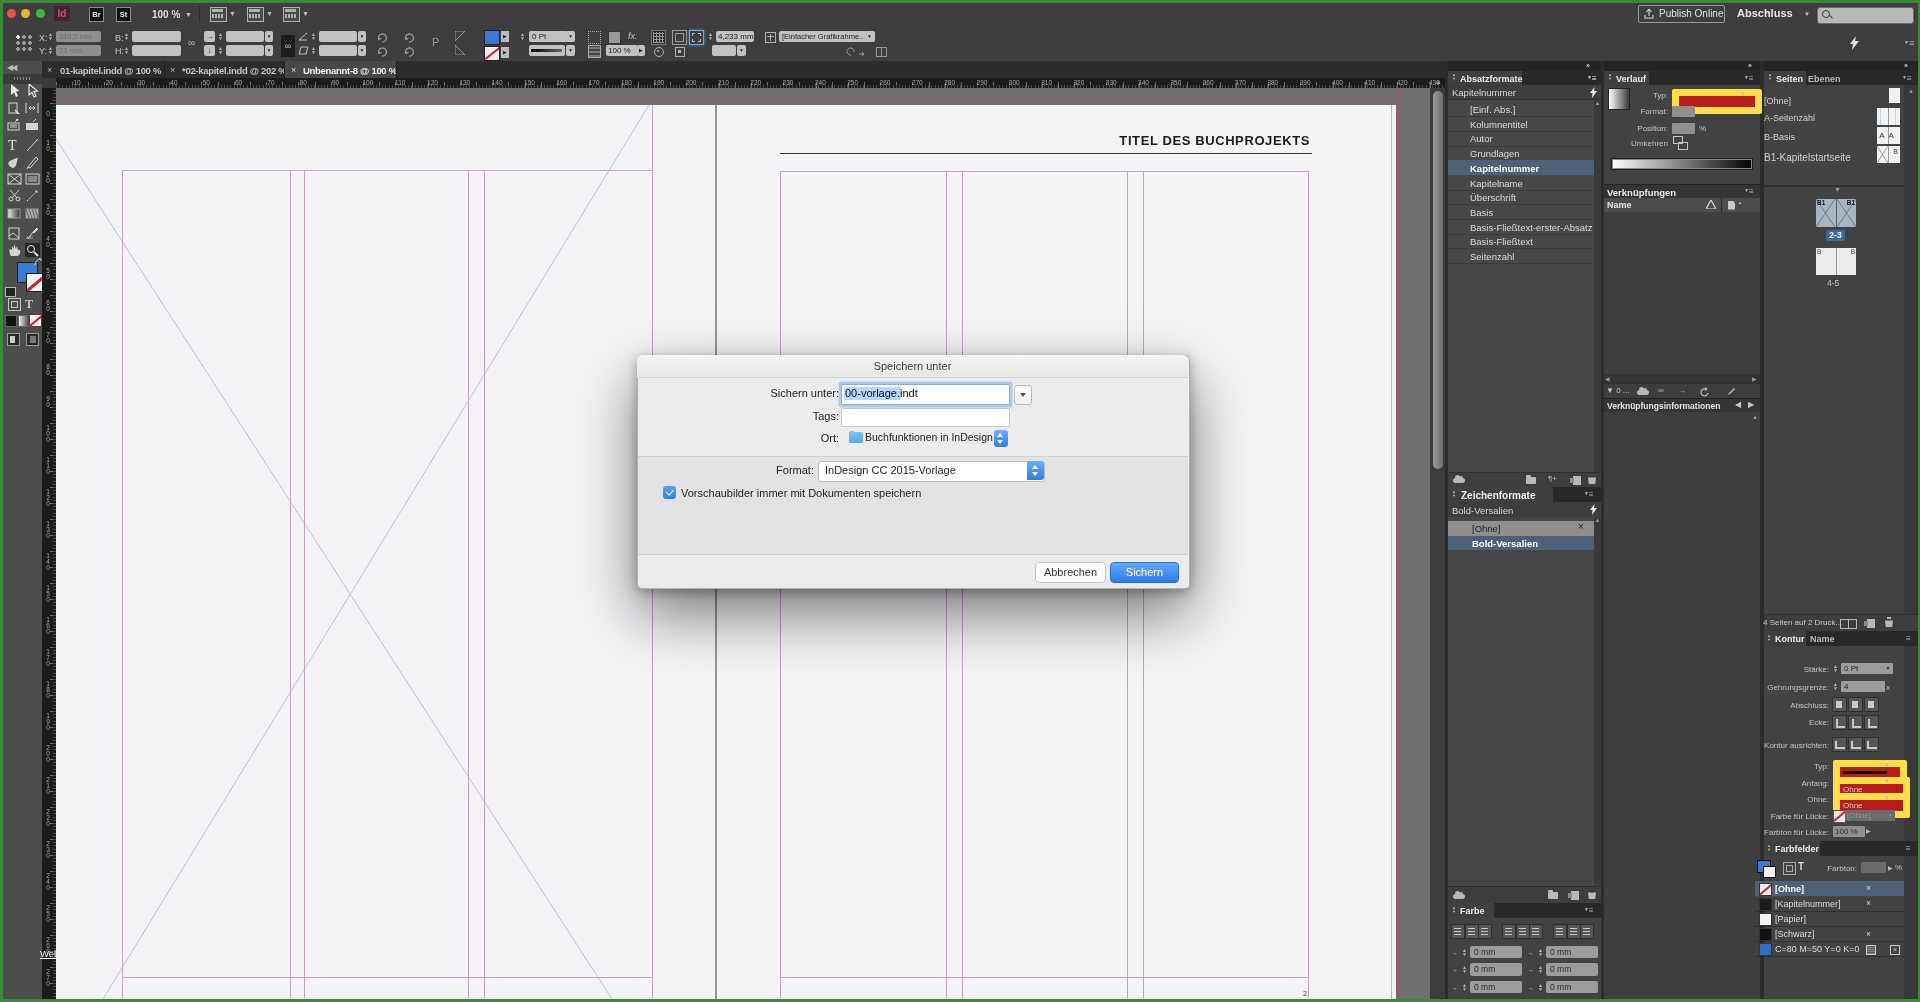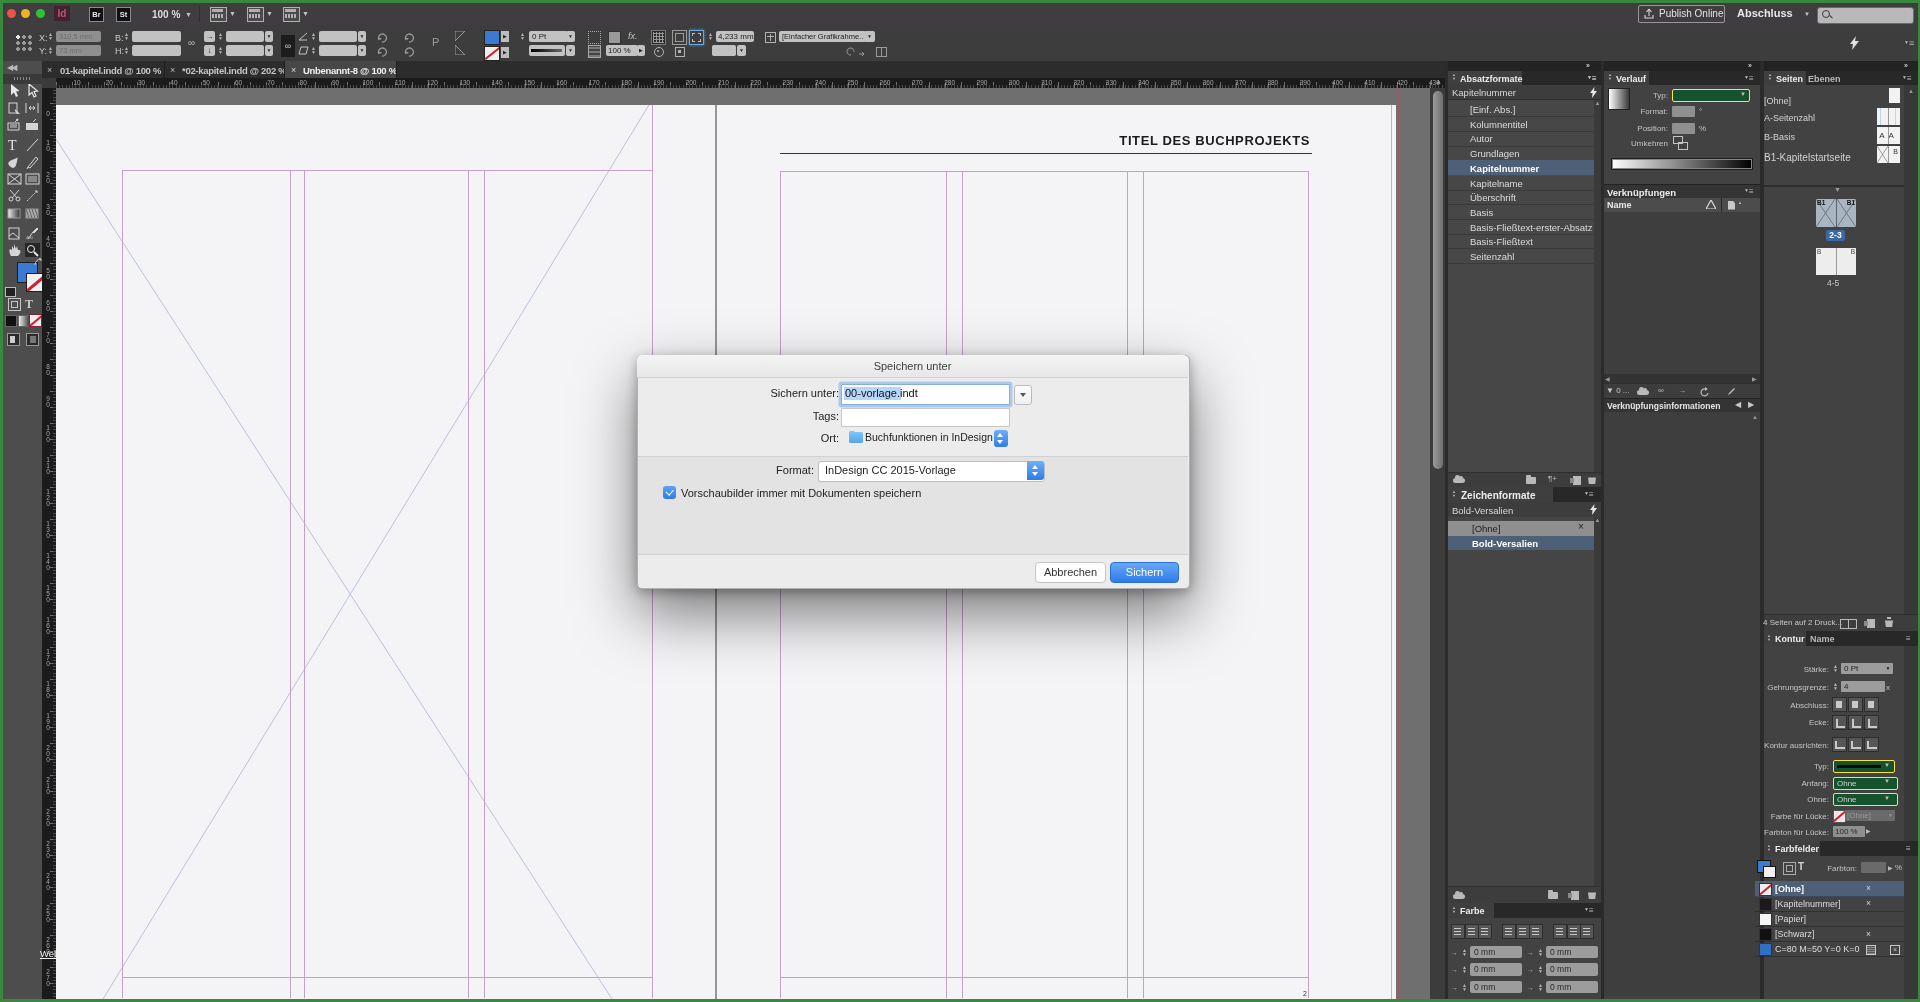--- a/index.html
+++ b/index.html
@@ -4,21 +4,21 @@
 html,body{margin:0;padding:0}
 body{width:1920px;height:1002px;background:#38893c;overflow:hidden;position:relative;
  font-family:"Liberation Sans",sans-serif;-webkit-font-smoothing:antialiased}
 .p{position:absolute}
 .tx{position:absolute;white-space:nowrap}
 .ipt{position:absolute;background:#c2c2c2;border-radius:2px}
 .dipt{position:absolute;background:#8f8f8f;border-radius:2px}
 .stp{position:absolute;width:7px;color:#b5b5b5;font-size:5px;line-height:4px;text-align:center}
 .lb{position:absolute;color:#c9c9c9;font-size:9px}
 .pnl-lb{position:absolute;color:#c4c4c4;font-size:8px;text-align:right;white-space:nowrap}
-.drop{position:absolute;background:#14532d;border-radius:2px;border:1px solid #fde047}
+.drop{position:absolute;background:#b91c1c;border-radius:2px;border:7px solid #fde047}
 </style></head><body>
 
 <div class="p" style="left:3px;top:3px;width:1914.5px;height:996px;background:#3e3e3e"></div>
 <div class="p" style="left:3px;top:3px;width:1914.5px;height:22px;background:#403d40;border-bottom:1px solid #2c2a2c"></div>
 <div class="p" style="left:6.499999999999999px;top:9px;width:9.4px;height:9.4px;border-radius:50%;background:#e8544b"></div>
 <div class="p" style="left:20.6px;top:9px;width:9.4px;height:9.4px;border-radius:50%;background:#e9b32c"></div>
 <div class="p" style="left:35.599999999999994px;top:9px;width:9.4px;height:9.4px;border-radius:50%;background:#2fc135"></div>
 <div class="p" style="left:54px;top:6px;width:16px;height:15px;background:#3f2430;color:#c9506e;font-size:10px;font-weight:bold;text-align:center;line-height:15px">Id</div>
 <div class="p" style="left:89px;top:6.5px;width:13px;height:13px;background:#101014;border:1px solid #8a8a8a;color:#e8e8e8;font-size:7.5px;font-weight:bold;text-align:center;line-height:13px">Br</div>
 <div class="p" style="left:116px;top:6.5px;width:13px;height:13px;background:#101014;border:1px solid #8a8a8a;color:#e8e8e8;font-size:7.5px;font-weight:bold;text-align:center;line-height:13px">St</div>

